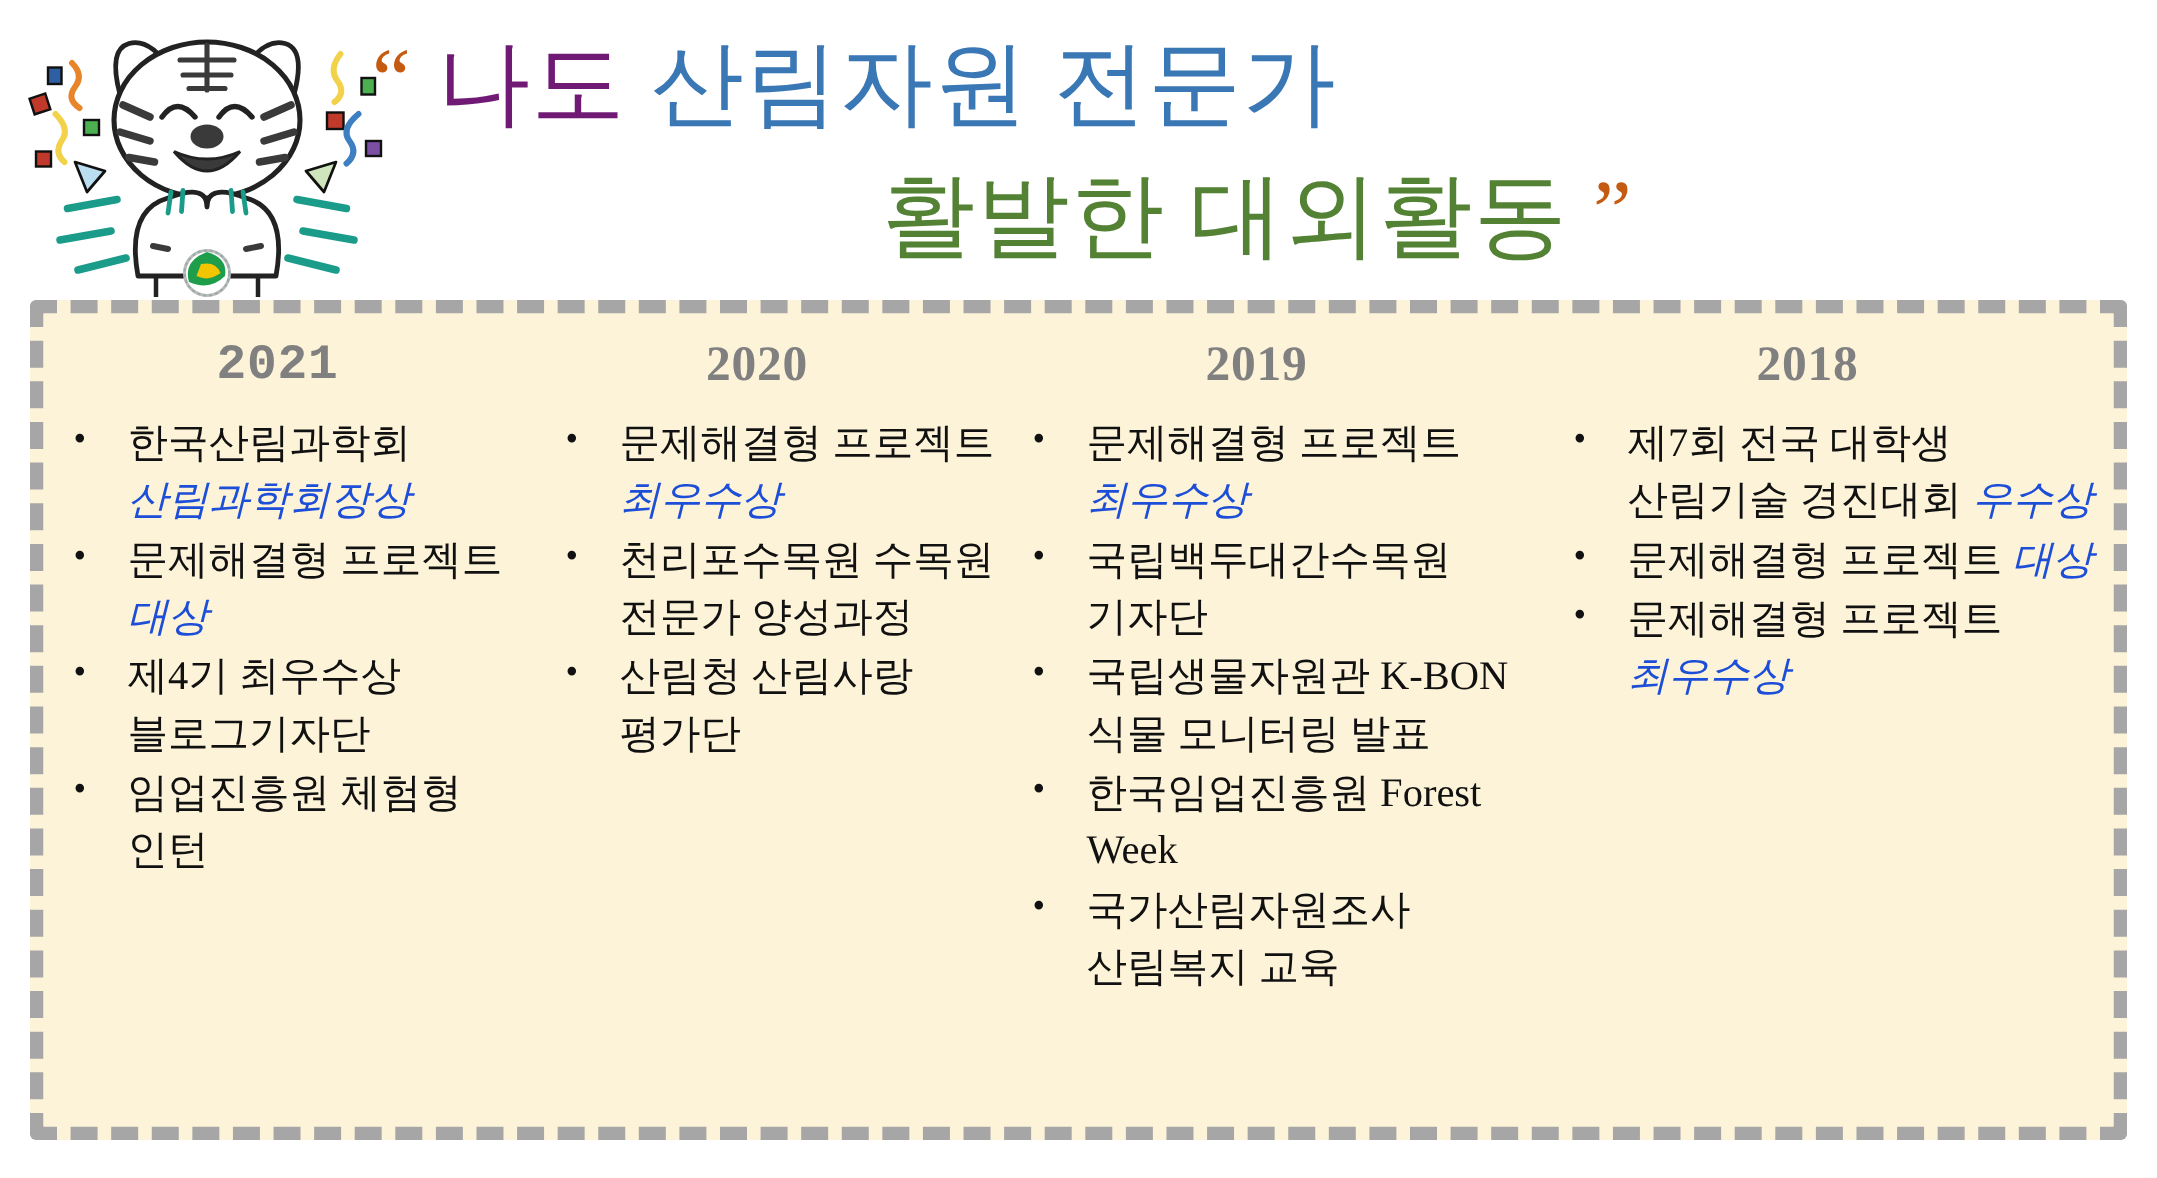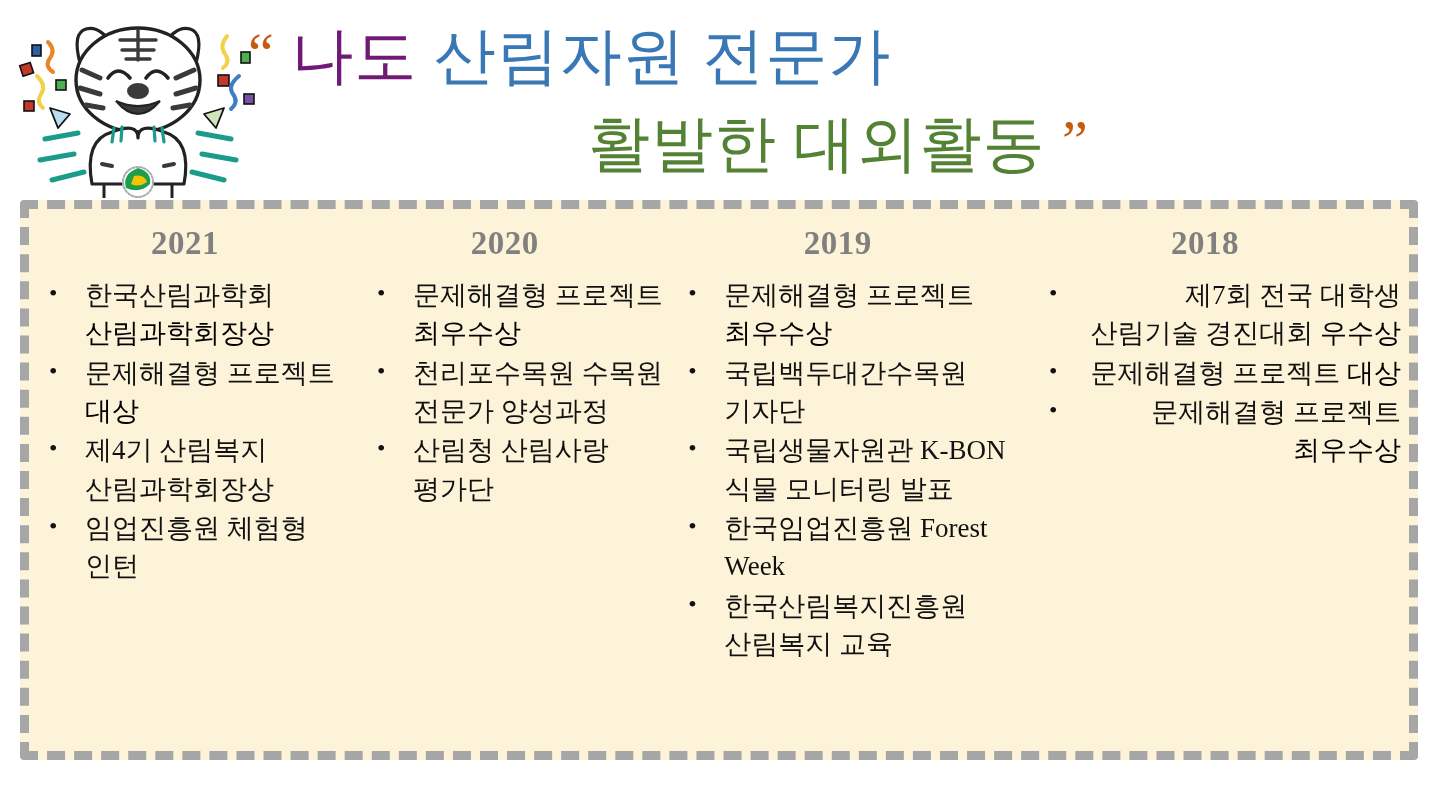--- a/index.html
+++ b/index.html
@@ -97,21 +97,21 @@
 
   .year-heading {
     text-align: center;
     font-family: "Liberation Serif", "DejaVu Serif", serif;
     font-weight: bold;
     font-size: 33px;
     color: #808080;
     margin: 0 0 14px 0;
     letter-spacing: 0.5px;
   }
-  .col-1 .year-heading { padding-right: 32px; }
+  .col-1 .year-heading { padding-right: 32px; font-family: Liberation Mono, monospace; }
   .col-2 .year-heading { padding-right: 28px; }
   .col-3 .year-heading { padding-right: 30px; }
   .col-4 .year-heading { padding-right: 34px; text-align: center; }
 
   ul.bullets {
     list-style: none;
     margin: 0;
     padding: 0;
   }
   ul.bullets > li {
@@ -126,27 +126,27 @@
   }
   ul.bullets > li::before {
     content: "\2022";
     position: absolute;
     left: 6px;
     top: -1px;
     font-size: 24px;
     color: #111111;
     line-height: 1.55;
   }
-  .award { color: #000000; }
+  .award { color: #1d4ed8; font-style: italic; }
 
   
   .col-1 ul.bullets > li { max-width: 258px; }
   .col-2 ul.bullets > li { max-width: 252px; }
   .col-3 ul.bullets > li { max-width: 300px; }
-  .col-4 ul.bullets > li { max-width: 330px; text-align: right; }
+  .col-4 ul.bullets > li { max-width: 330px; }
 </style>
 </head>
 <body>
 
 <div id="header">
 
   <div id="mascot">
     <svg viewBox="0 0 260 192" width="260" height="192" xmlns="http://www.w3.org/2000/svg">
 
       <g>
@@ -243,42 +243,42 @@
 </div>
 
 <div id="content-box">
   <div id="columns">
 
     <div class="year-col col-1">
       <div class="year-heading">2021</div>
       <ul class="bullets">
         <li><span>한국산림과학회 </span><span class="award">산림과학회장상</span></li>
         <li><span>문제해결형 프로젝트 </span><span class="award">대상</span></li>
-        <li><span>제4기 산림복지 산림과학회장상</span><span class="award"></span></li>
+        <li><span>제4기 최우수상 블로그기자단</span><span class="award"></span></li>
         <li><span>임업진흥원 체험형 인턴</span><span class="award"></span></li>
       </ul>
     </div>
 
     <div class="year-col col-2">
       <div class="year-heading">2020</div>
       <ul class="bullets">
         <li><span>문제해결형 프로젝트 </span><span class="award">최우수상</span></li>
         <li><span>천리포수목원 수목원 전문가 양성과정</span><span class="award"></span></li>
         <li><span>산림청 산림사랑 평가단</span><span class="award"></span></li>
       </ul>
     </div>
 
     <div class="year-col col-3">
       <div class="year-heading">2019</div>
       <ul class="bullets">
         <li><span>문제해결형 프로젝트 </span><span class="award">최우수상</span></li>
         <li><span>국립백두대간수목원 기자단</span><span class="award"></span></li>
         <li><span>국립생물자원관 K-BON 식물 모니터링 발표</span><span class="award"></span></li>
         <li><span>한국임업진흥원 Forest Week</span><span class="award"></span></li>
-        <li><span>한국산림복지진흥원 산림복지 교육</span><span class="award"></span></li>
+        <li><span>국가산림자원조사 산림복지 교육</span><span class="award"></span></li>
       </ul>
     </div>
 
     <div class="year-col col-4">
       <div class="year-heading">2018</div>
       <ul class="bullets">
         <li><span>제7회 전국 대학생 산림기술 경진대회 </span><span class="award">우수상</span></li>
         <li><span>문제해결형 프로젝트 </span><span class="award">대상</span></li>
         <li><span>문제해결형 프로젝트 </span><span class="award">최우수상</span></li>
       </ul>

